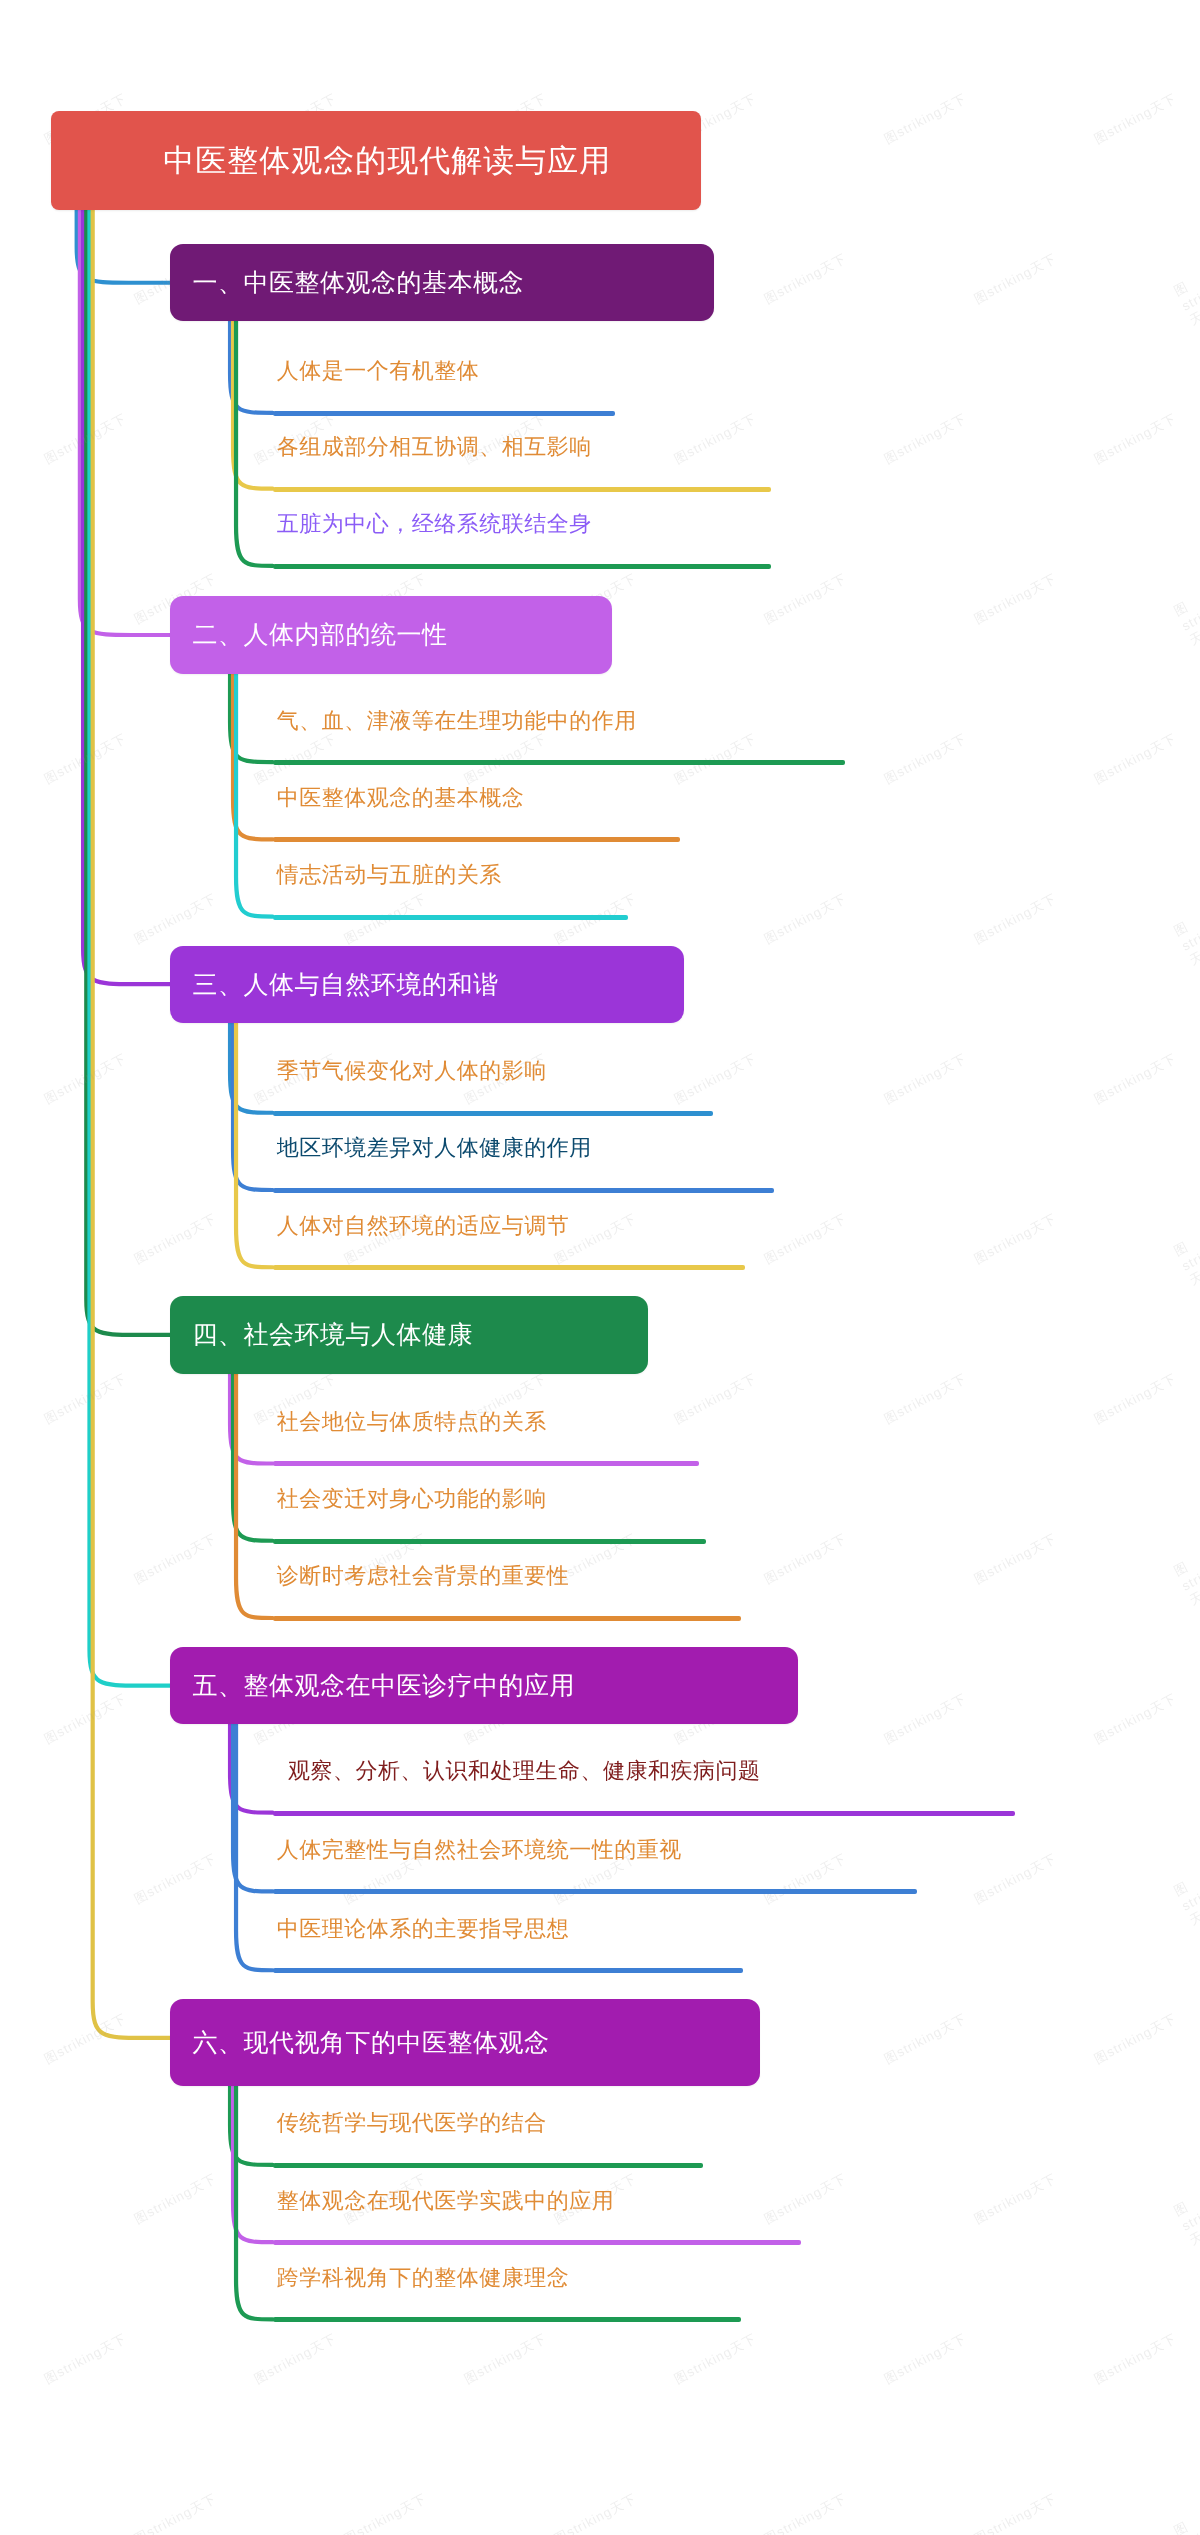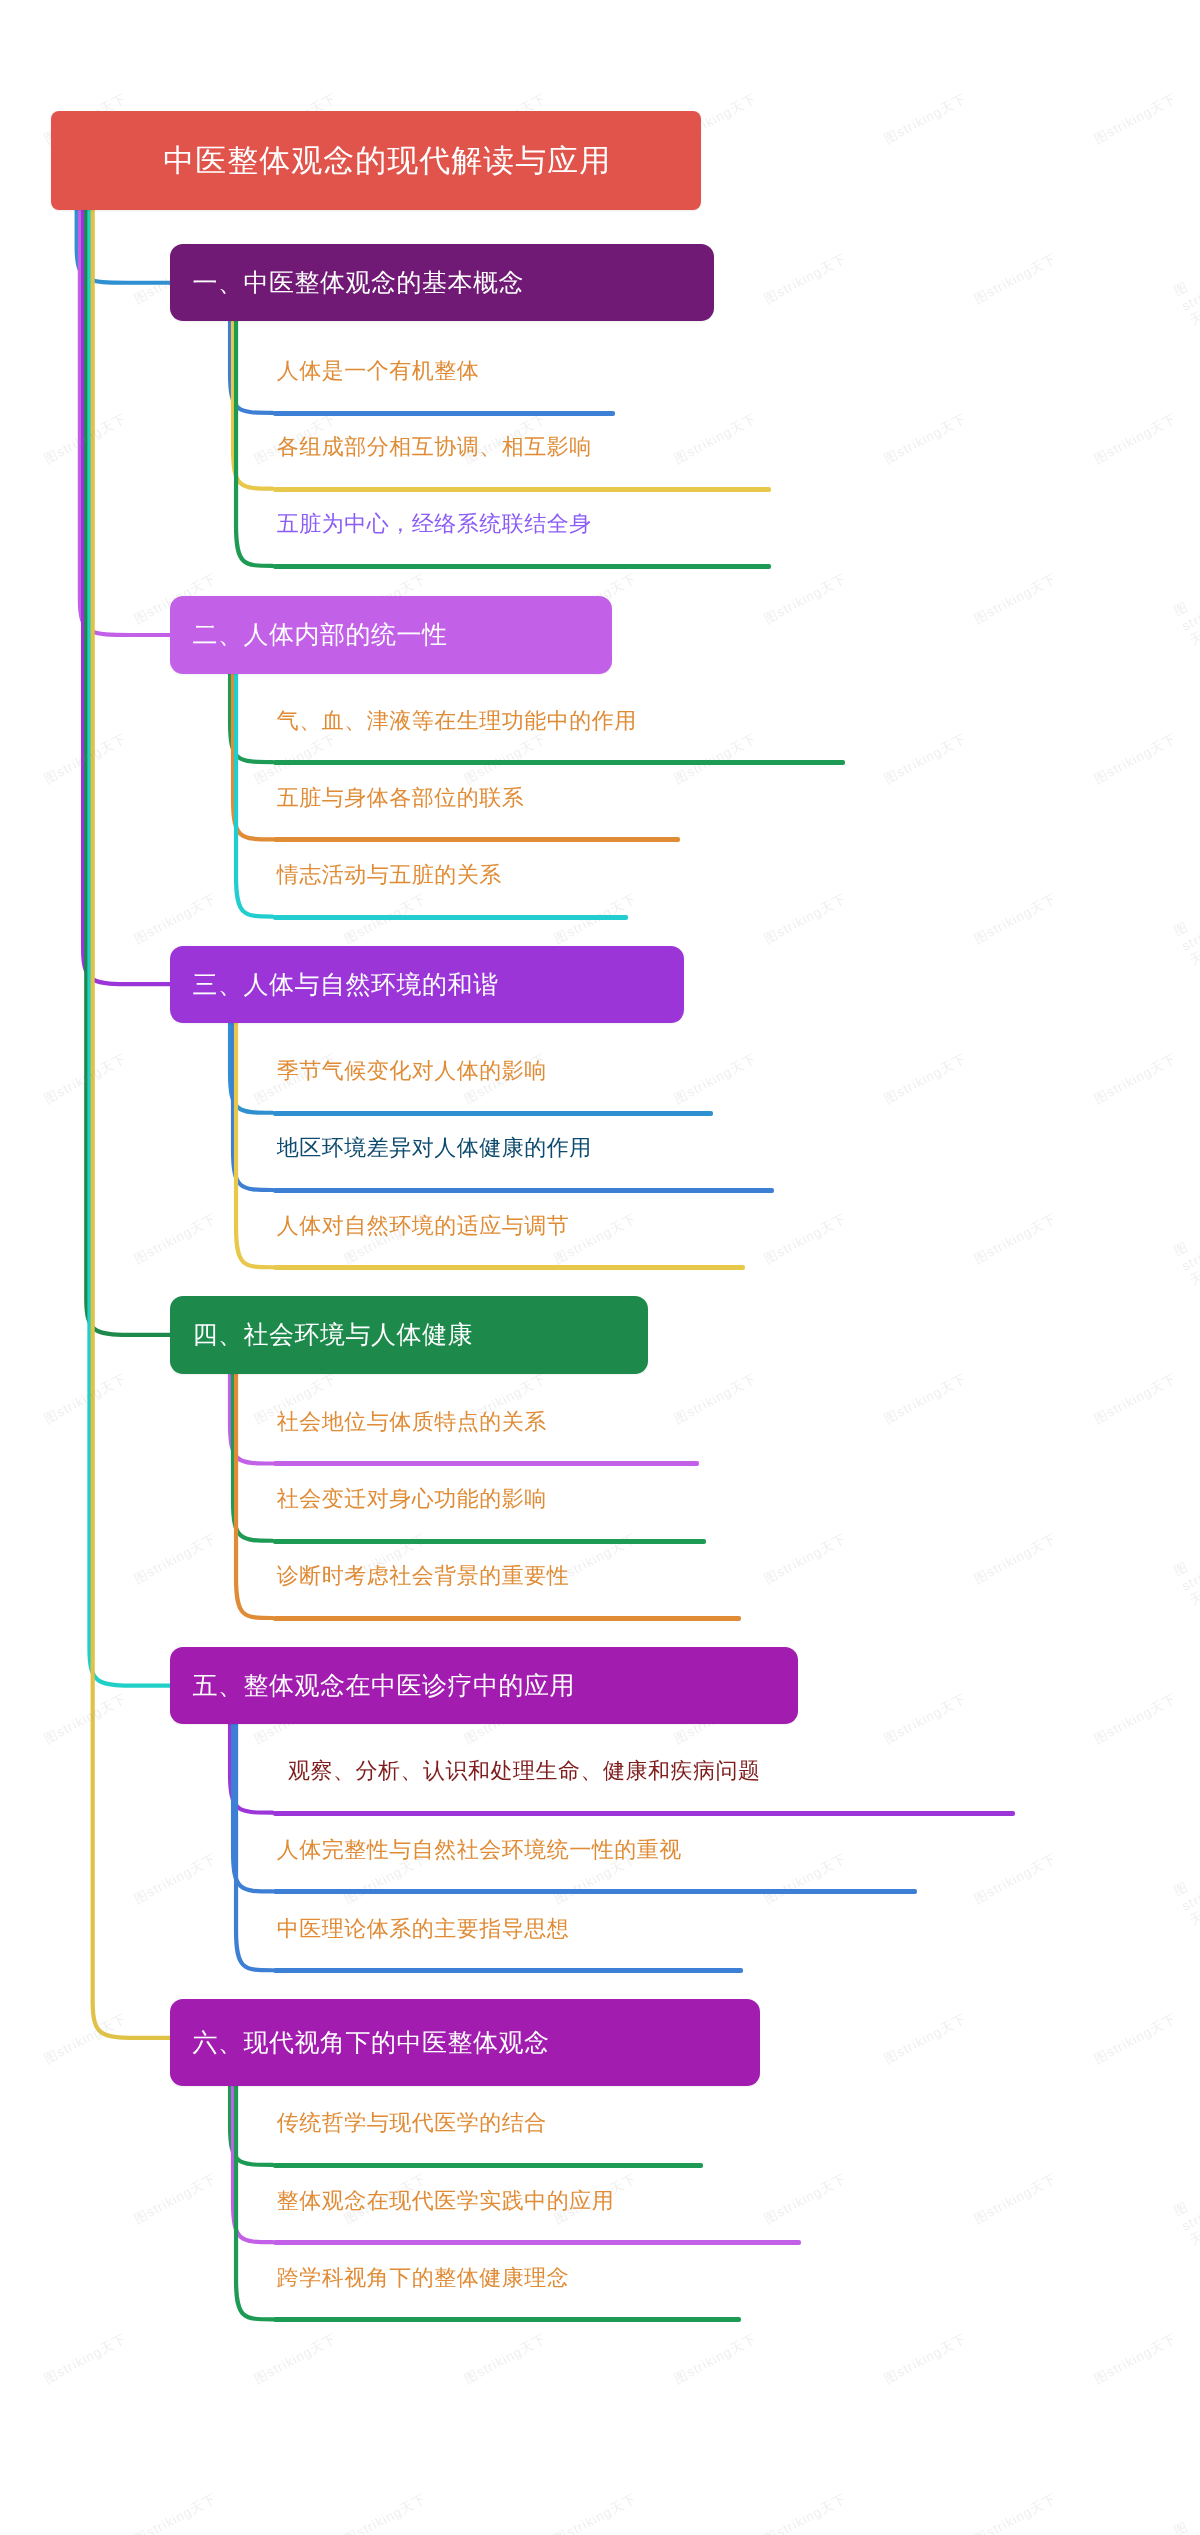--- a/index.html
+++ b/index.html
@@ -231,21 +231,21 @@
       </div>
       <div class="leaf-underline" style="left: 272.64px; top: 563.835px; width: 498.42px; background: rgb(29, 154, 83);"></div>
       <div class="node branch-node" style="left: 170.4px; top: 596.37px; width: 441.62px; height: 77.25px; background: rgb(194, 97, 232);">
         <span>二、人体内部的统一性</span>
       </div>
       <div class="node leaf-node" style="left: 272.64px; top: 704.52px; width: 572.26px; height: 52.53px; color: rgb(224, 139, 53);">
         <span>气、血、津液等在生理功能中的作用</span>
       </div>
       <div class="leaf-underline" style="left: 272.64px; top: 760.05px; width: 572.26px; background: rgb(29, 154, 83);"></div>
       <div class="node leaf-node" style="left: 272.64px; top: 781.77px; width: 407.54px; height: 52.53px; color: rgb(224, 139, 53);">
-        <span>五脏与身体各部位的联系</span>
+        <span>中医整体观念的基本概念</span>
       </div>
       <div class="leaf-underline" style="left: 272.64px; top: 837.3px; width: 407.54px; background: rgb(224, 139, 53);"></div>
       <div class="node leaf-node" style="left: 272.64px; top: 859.02px; width: 355px; height: 52.53px; color: rgb(224, 139, 53);">
         <span>情志活动与五脏的关系</span>
       </div>
       <div class="leaf-underline" style="left: 272.64px; top: 914.55px; width: 355px; background: rgb(34, 205, 208);"></div>
       <div class="node branch-node" style="left: 170.4px; top: 945.54px; width: 514.04px; height: 77.25px; background: rgb(155, 53, 216);">
         <span>三、人体与自然环境的和谐</span>
       </div>
       <div class="node leaf-node" style="left: 272.64px; top: 1055.23px; width: 440.2px; height: 52.53px; color: rgb(224, 139, 53);">

